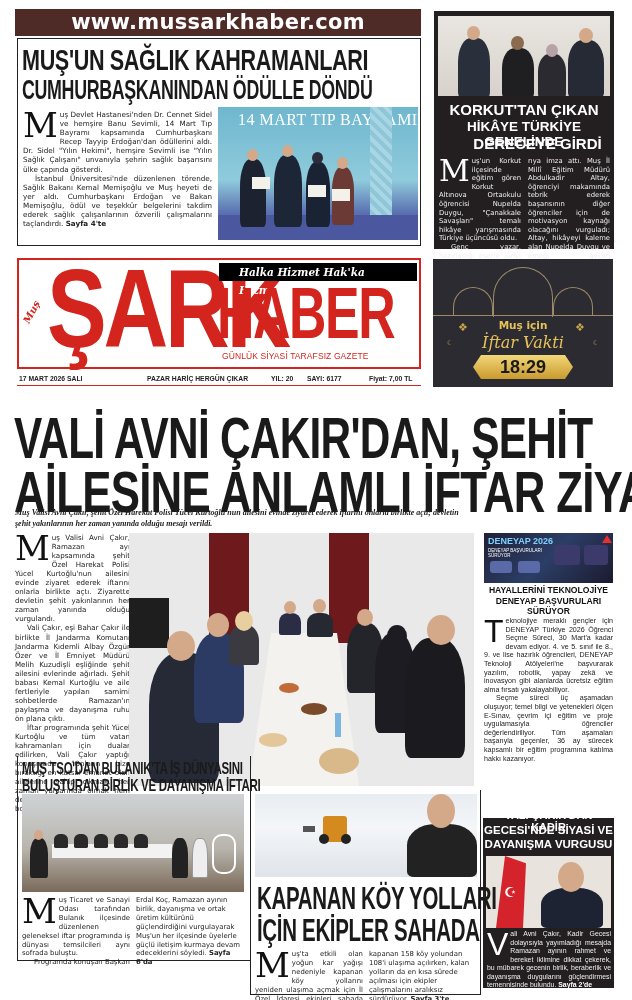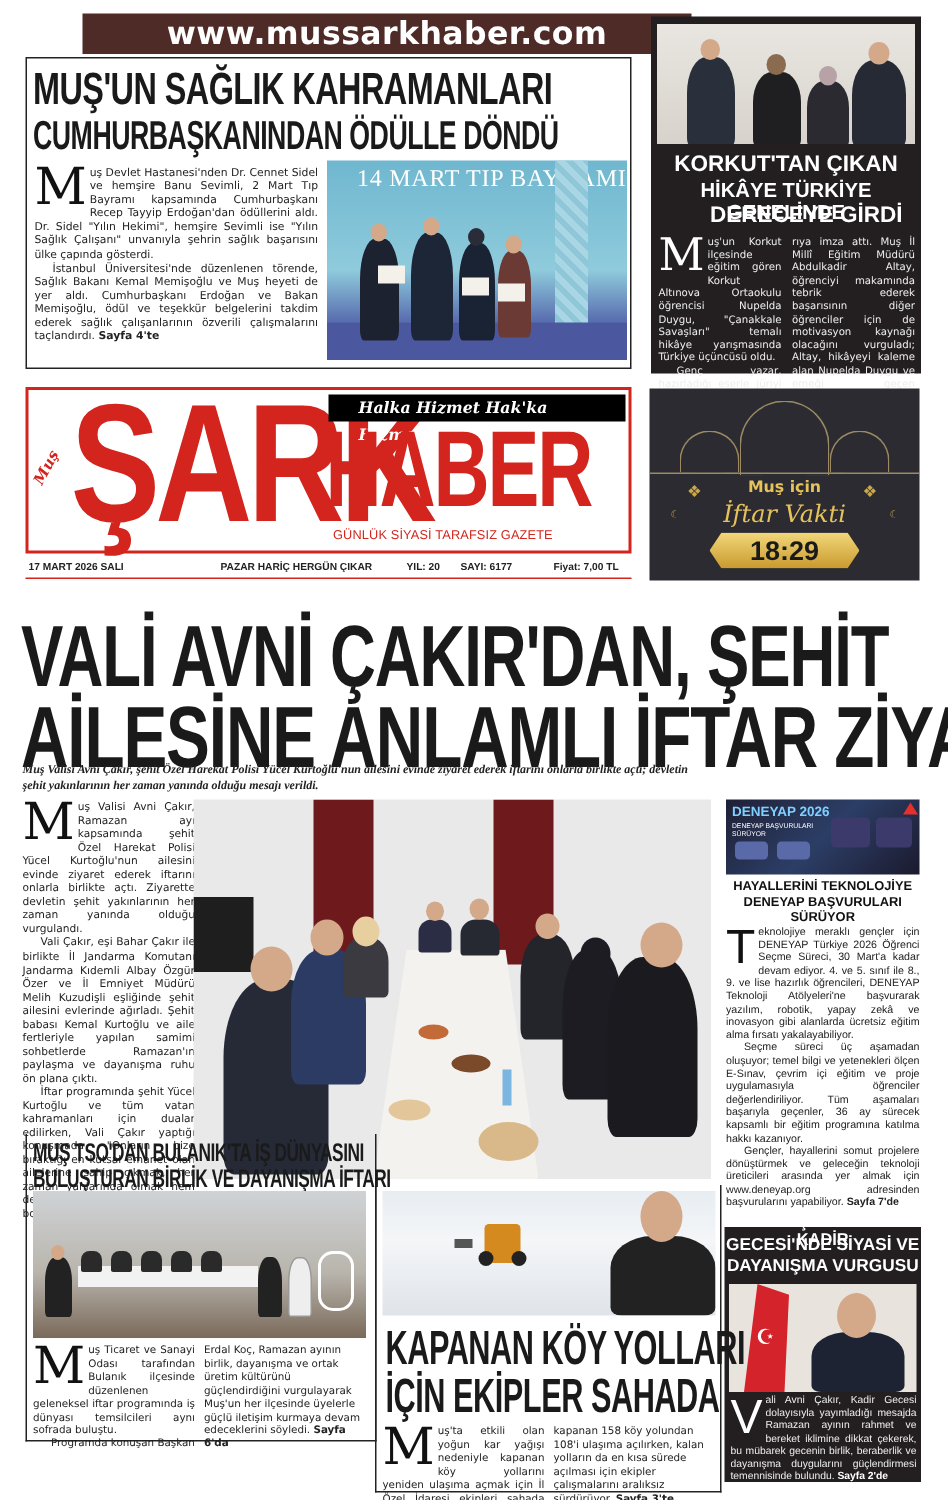--- a/index.html
+++ b/index.html
@@ -7,21 +7,21 @@
   body { position: relative; font-family: "DejaVu Sans", sans-serif; color: #1a1a1a; }
   .abs { position: absolute; }
   .cond { font-family: "Liberation Sans", sans-serif; font-weight: bold; transform-origin: left top; white-space: nowrap; letter-spacing: -0.5px; }
   .body-text { font-family: "DejaVu Sans", sans-serif; font-size: 7.2px; line-height: 9.1px; text-align: justify; color: #222; }
   .body-text p { text-indent: 12px; }
   .body-text p.first { text-indent: 0; }
   .dropcap { float: left; font-family: "DejaVu Serif", serif; font-size: 34px; line-height: 28px; margin: 1px 2px 0 0; color: #111; }
   .ref { font-weight: bold; }
 
   
-  #url-bar { left: 15px; top: 9px; width: 406px; height: 27px; background: #4e2b27; color: #fff; font-family: "DejaVu Sans", sans-serif; font-weight: bold; font-size: 21px; text-align: center; line-height: 27px; letter-spacing: 0.3px; margin-left: 40px; }
+  #url-bar { left: 15px; top: 9px; width: 406px; height: 27px; background: #4e2b27; color: #fff; font-family: "DejaVu Sans", sans-serif; font-weight: bold; font-size: 21px; text-align: center; line-height: 27px; letter-spacing: 0.3px; }
 
   
   #story1 { left: 17px; top: 38px; width: 404px; height: 208px; border: 1.5px solid #222; background:#fff; }
   #story1 .h1 { left: 4px; top: 4px; font-size: 30px; transform: scaleX(0.72); }
   #story1 .h2 { left: 4px; top: 36px; font-size: 27px; transform: scaleX(0.66); }
   #story1 .txt { left: 5px; top: 71px; width: 189px; }
   #story1-photo { left: 200px; top: 68px; width: 200px; height: 133px; background: linear-gradient(180deg,#6fb7cf 0%,#8fcbdc 55%,#5a6fb0 80%,#4f5fa8 100%); overflow: hidden; }
 
   
   #story2 { left: 434px; top: 11px; width: 180px; height: 238px; background: #231f20; }
@@ -87,21 +87,21 @@
 </style>
 </head>
 <body>
 
 <div id="url-bar" class="abs">www.mussarkhaber.com</div>
 
 <div id="story1" class="abs">
   <div class="abs cond h1">MUŞ'UN SAĞLIK KAHRAMANLARI</div>
   <div class="abs cond h2">CUMHURBAŞKANINDAN ÖDÜLLE DÖNDÜ</div>
   <div class="abs body-text txt">
-    <p class="first"><span class="dropcap">M</span><span>uş Devlet Hastanesi'nden Dr. Cennet Sidel ve hemşire Banu Sevimli, 2 Mart Tıp Bayramı kapsamında Cumhurbaşkanı Recep Tayyip Erdoğan'dan ödüllerini aldı. Dr. Sidel "Yılın Hekimi", hemşire Sevimli ise "Yılın Sağlık Çalışanı" unvanıyla şehrin sağlık başarısını ülke çapında gösterdi.</span></p>
+    <p class="first"><span class="dropcap">M</span><span>uş Devlet Hastanesi'nden Dr. Cennet Sidel ve hemşire Banu Sevimli, 14 Mart Tıp Bayramı kapsamında Cumhurbaşkanı Recep Tayyip Erdoğan'dan ödüllerini aldı. Dr. Sidel "Yılın Hekimi", hemşire Sevimli ise "Yılın Sağlık Çalışanı" unvanıyla şehrin sağlık başarısını ülke çapında gösterdi.</span></p>
     <p><span>İstanbul Üniversitesi'nde düzenlenen törende, Sağlık Bakanı Kemal Memişoğlu ve Muş heyeti de yer aldı. Cumhurbaşkanı Erdoğan ve Bakan Memişoğlu, ödül ve teşekkür belgelerini takdim ederek sağlık çalışanlarının özverili çalışmalarını taçlandırdı.</span> <span class="ref">Sayfa 4'te</span></p>
   </div>
   <div id="story1-photo" class="abs">
     <div class="abs" style="left:20px;top:4px;font-family:Liberation Serif, serif;font-size:16px;color:#fff;letter-spacing:0.5px;">14 MART TIP BAYRAMI</div>
     <div class="abs" style="left:152px;top:0;width:22px;height:118px;background:repeating-linear-gradient(45deg,#8fc7d9 0 4px,#a8d6e4 4px 8px);"></div>
     <div class="abs" style="left:0;top:108px;width:200px;height:25px;background:#4b58a0;"></div>
     <div class="person" style="left:22px;top:52px;width:26px;height:68px;background:#1d2230;"></div>
       <div class="head" style="left:29px;top:42px;width:11px;height:12px;"></div>
     <div class="person" style="left:56px;top:48px;width:28px;height:72px;background:#1c2636;"></div>
       <div class="head" style="left:64px;top:38px;width:11px;height:12px;"></div>
@@ -214,21 +214,20 @@
   <div class="abs" style="left:100px;top:12px;width:24px;height:20px;background:#3b3a6a;border-radius:3px;"></div>
   <div class="abs" style="left:118px;top:2px;width:0;height:0;border-left:5px solid transparent;border-right:5px solid transparent;border-bottom:8px solid #e5312c;"></div>
 </div>
 <div id="deneyap-h" class="abs">
   <div>HAYALLERİNİ TEKNOLOJİYE</div>
   <div>DENEYAP BAŞVURULARI SÜRÜYOR</div>
 </div>
 <div id="deneyap-text" class="abs body-text">
   <p class="first"><span class="dropcap" style="font-family:'Liberation Sans',sans-serif;font-size:32px;line-height:26px;">T</span><span>eknolojiye meraklı gençler için DENEYAP Türkiye 2026 Öğrenci Seçme Süreci, 30 Mart'a kadar devam ediyor. 4. ve 5. sınıf ile 8., 9. ve lise hazırlık öğrencileri, DENEYAP Teknoloji Atölyeleri'ne başvurarak yazılım, robotik, yapay zekâ ve inovasyon gibi alanlarda ücretsiz eğitim alma fırsatı yakalayabiliyor.</span></p>
   <p>Seçme süreci üç aşamadan oluşuyor; temel bilgi ve yetenekleri ölçen E-Sınav, çevrim içi eğitim ve proje uygulamasıyla öğrenciler değerlendiriliyor. Tüm aşamaları başarıyla geçenler, 36 ay sürecek kapsamlı bir eğitim programına katılma hakkı kazanıyor.</p>
-  <p><span>Gençler, hayallerini somut projelere dönüştürmek ve geleceğin teknoloji üreticileri arasında yer almak için www.deneyap.org adresinden başvurularını yapabiliyor.</span> <span class="ref">Sayfa 7'de</span></p>
 </div>
 
 <div id="kadir" class="abs">
   <div class="abs h" style="top:-9px;font-size:11.5px;transform:scaleX(0.95);">VALİ ÇAKIR'DAN KADİR</div>
   <div class="abs h" style="top:6px;font-size:11.5px;">GECESİ'NDE SİYASİ VE</div>
   <div class="abs h" style="top:20px;font-size:11.5px;">DAYANIŞMA VURGUSU</div>
   <div id="kadir-photo" class="abs">
     <div class="abs" style="left:10px;top:0;width:30px;height:72px;background:#d4232b;clip-path:polygon(30% 0,100% 10%,90% 100%,0 100%);"></div>
     <div class="abs" style="left:18px;top:28px;color:#fff;font-size:14px;">☪</div>
     <div class="person" style="left:55px;top:32px;width:62px;height:40px;background:#1d2333;"></div>

